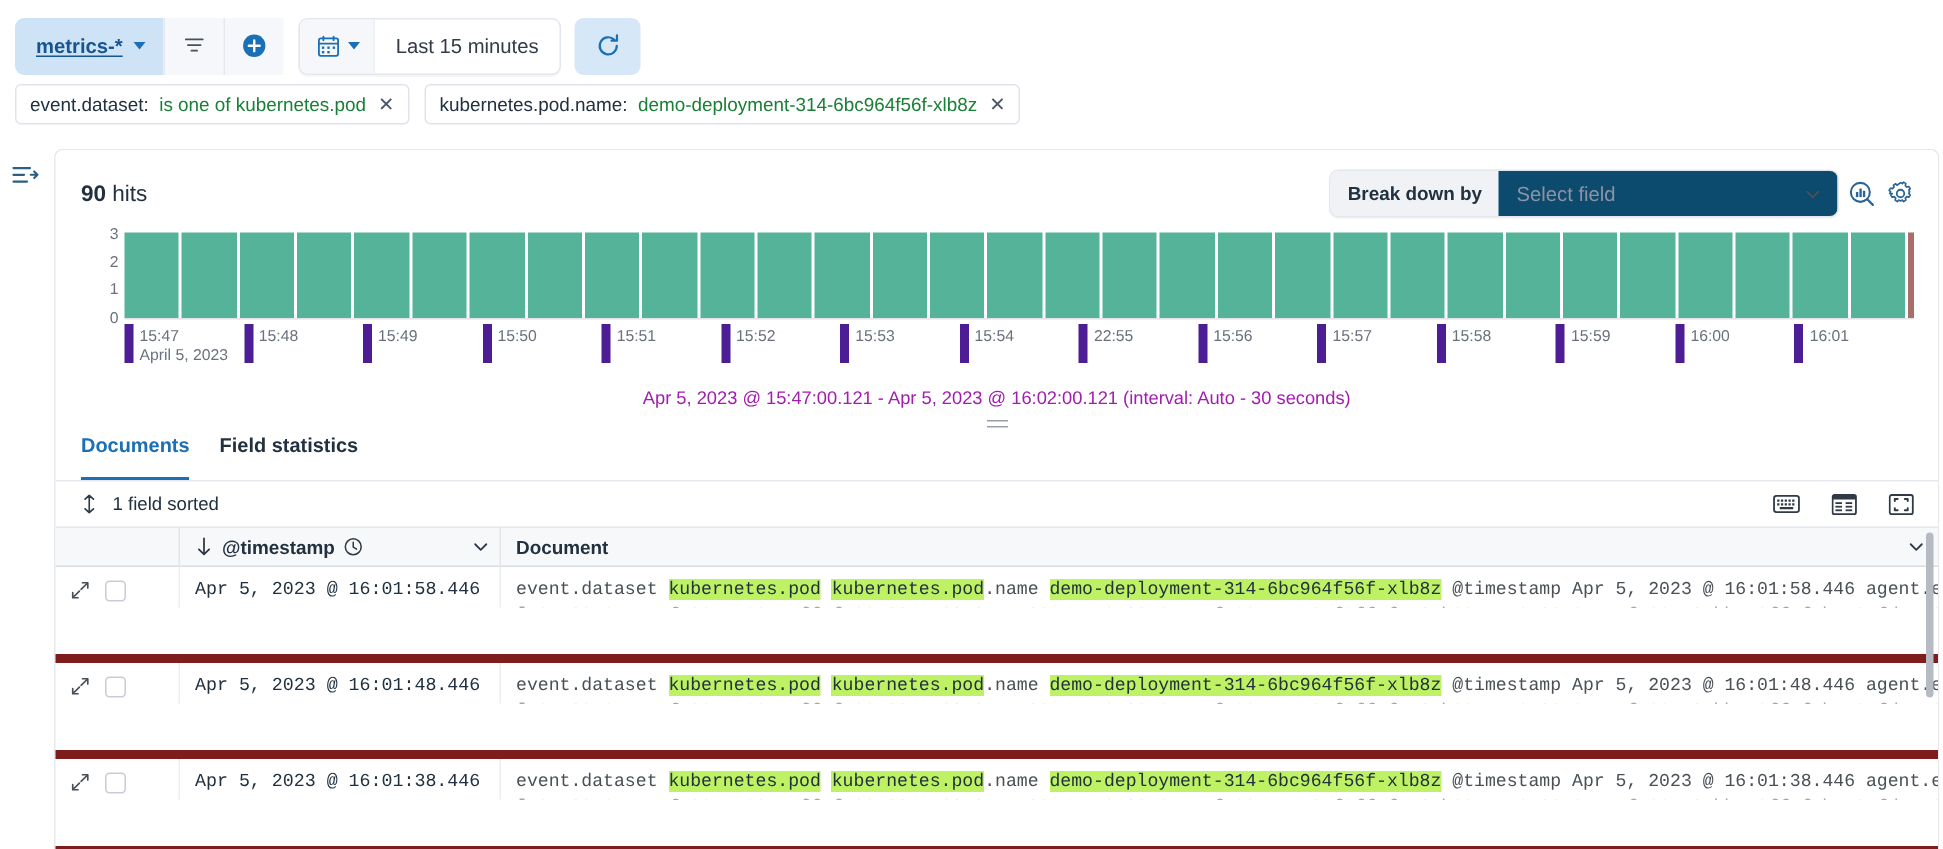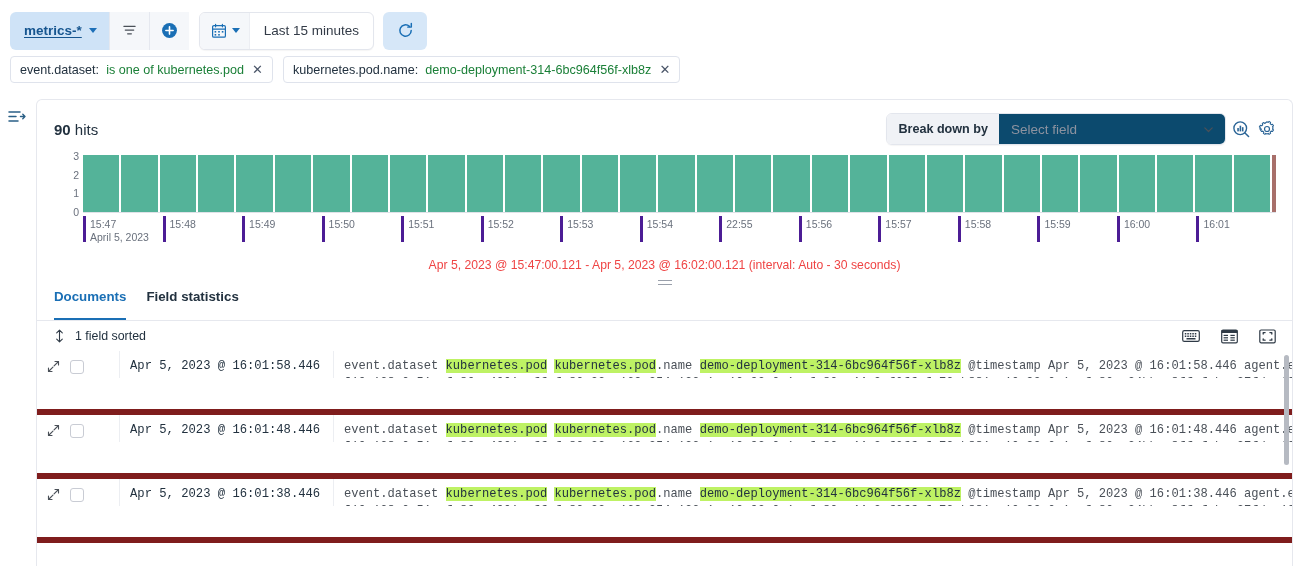--- a/index.html
+++ b/index.html
@@ -161,31 +161,31 @@
   }
   .bar { flex: 1 1 0; background: #54b399; height: 100%; }
   .bar.partial { flex: 0 0 4px; background: #a86f6a; }
   .xaxis {
     position: absolute; left: 0; right: 0; top: 66px; height: 32px;
   }
   .tick {
     position: absolute; top: 0;
     font-size: 10.5px; color: #6a717d;
     padding-left: 4px;
-    border-left: 3px solid #4c1d95;
+    border-left: 6px solid #4c1d95;
     height: 26px;
     white-space: nowrap;
   }
   .tick span { display: block; padding-top: 2px;}
   .tick .sub { color: #6a717d; font-size: 10.5px; padding-top: 1px; }
 
   .range-line {
     text-align: center;
     font-size: 12.2px;
-    color: #ef4444;
+    color: #a21caf;
     padding-top: 3px;
   }
   .resize-handle {
     display: flex; align-items: center; justify-content: center;
     height: 16px; margin-top: 2px;
   }
   .resize-handle i {
     display: block; width: 14px; height: 2px; border-top: 1px solid #9aa0ab;
     border-bottom: 1px solid #9aa0ab; height: 5px;
   }
@@ -497,20 +497,44 @@
       <div class="icon-btn">
         <svg width="17" height="15" viewBox="0 0 17 15">
           <rect x="0.8" y="1" width="15.4" height="12.8" rx="1.3" stroke="#2f3a46" stroke-width="1.2" fill="none"></rect>
           <path d="M4.2 5V3.6h1.9M12.8 5V3.6h-1.9M4.2 9.8v1.4h1.9M12.8 9.8v1.4h-1.9" stroke="#2f3a46" stroke-width="1.3" fill="none" stroke-linecap="round" stroke-linejoin="round"></path>
         </svg>
       </div>
     </div>
   </div>
 
   <div class="grid">
+    <div class="grid-head">
+      <div class="c-ctl"></div>
+      <div class="c-ts">
+        <svg width="12" height="13" viewBox="0 0 12 13">
+          <path d="M6 1v10.4M2.6 8.2L6 11.6l3.4-3.4" stroke="#2f3a46" stroke-width="1.2" fill="none" stroke-linecap="round" stroke-linejoin="round"></path>
+        </svg>
+        <span class="hdr-txt">@timestamp</span>
+        <svg width="13" height="13" viewBox="0 0 14 14">
+          <circle cx="7" cy="7" r="5.7" stroke="#2f3a46" stroke-width="1.1" fill="none"></circle>
+          <path d="M7 3.7V7.2l2.4 1.5" stroke="#2f3a46" stroke-width="1.1" fill="none" stroke-linecap="round"></path>
+        </svg>
+        <span class="hdr-sp"></span>
+        <svg width="13" height="13" viewBox="0 0 14 14">
+          <path d="M3 5.2l4 4 4-4" stroke="#2f3a46" stroke-width="1.3" fill="none" stroke-linecap="round" stroke-linejoin="round"></path>
+        </svg>
+      </div>
+      <div class="c-doc">
+        <span class="hdr-txt">Document</span>
+        <span class="hdr-sp"></span>
+        <svg width="13" height="13" viewBox="0 0 14 14">
+          <path d="M3 5.2l4 4 4-4" stroke="#2f3a46" stroke-width="1.3" fill="none" stroke-linecap="round" stroke-linejoin="round"></path>
+        </svg>
+      </div>
+    </div>
 
     <div id="rows">
         <div class="row">
           <div class="c-ctl">
             <svg width="13" height="13" viewBox="0 0 14 14">
               <path d="M12.4 1.6L7.6 6.4M12.4 1.6h-3.8M12.4 1.6v3.8M1.6 12.4l4.8-4.8M1.6 12.4h3.8M1.6 12.4V8.6" stroke="#4a5058" stroke-width="1.2" fill="none" stroke-linecap="round" stroke-linejoin="round"></path>
             </svg>
             <span class="cbox"></span>
           </div>
           <div class="c-ts">Apr 5, 2023 @ 16:01:58.446</div>

